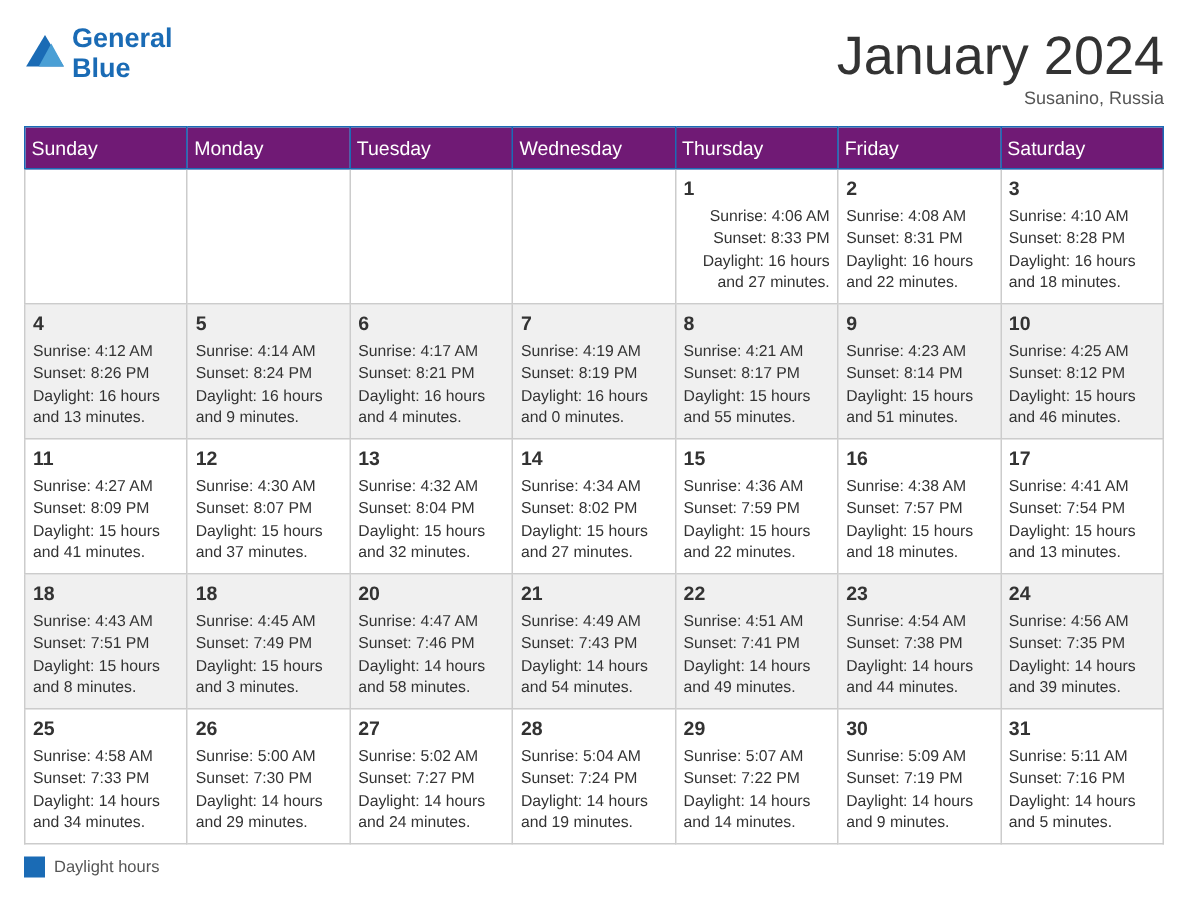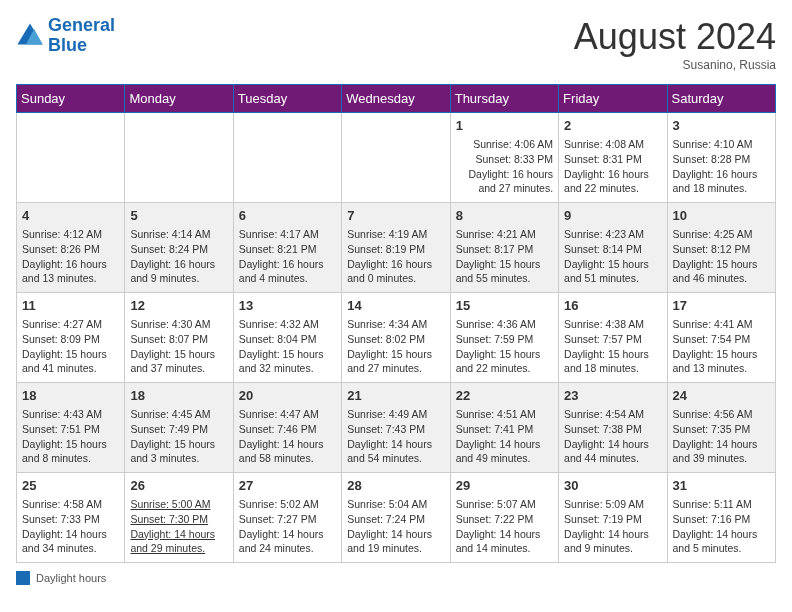--- a/index.html
+++ b/index.html
@@ -114,21 +114,21 @@
     <svg class="logo-icon" viewBox="0 0 40 40" xmlns="http://www.w3.org/2000/svg">
       <polygon points="20,2 38,32 2,32" fill="#1a6bb5"></polygon>
       <polygon points="26,10 38,32 14,32" fill="#4a9fd5"></polygon>
     </svg>
     <div class="logo-text">
       <span>General</span><br>
       <span style="color:#1a6bb5">Blue</span>
     </div>
   </div>
   <div class="title-block">
-    <div class="month-title">August 2024</div>
+    <div class="month-title">January 2024</div>
     <div class="location-title">Susanino, Russia</div>
   </div>
 </div>
 
 <table>
   <thead>
     <tr>
     <th>Sunday</th>
         <th>Monday</th>
         <th>Tuesday</th>
@@ -297,21 +297,21 @@
       </tr>
       <tr>
         <td>
           <span class="day-number">25</span>
           <div class="day-info" style="white-space: pre-line;">Sunrise: 4:58 AM
 Sunset: 7:33 PM
 Daylight: 14 hours and 34 minutes.</div>
         </td>
         <td>
           <span class="day-number">26</span>
-          <div class="day-info" style="white-space: pre-line; text-decoration: underline;">Sunrise: 5:00 AM
+          <div class="day-info" style="white-space: pre-line;">Sunrise: 5:00 AM
 Sunset: 7:30 PM
 Daylight: 14 hours and 29 minutes.</div>
         </td>
         <td>
           <span class="day-number">27</span>
           <div class="day-info" style="white-space: pre-line;">Sunrise: 5:02 AM
 Sunset: 7:27 PM
 Daylight: 14 hours and 24 minutes.</div>
         </td>
         <td>

